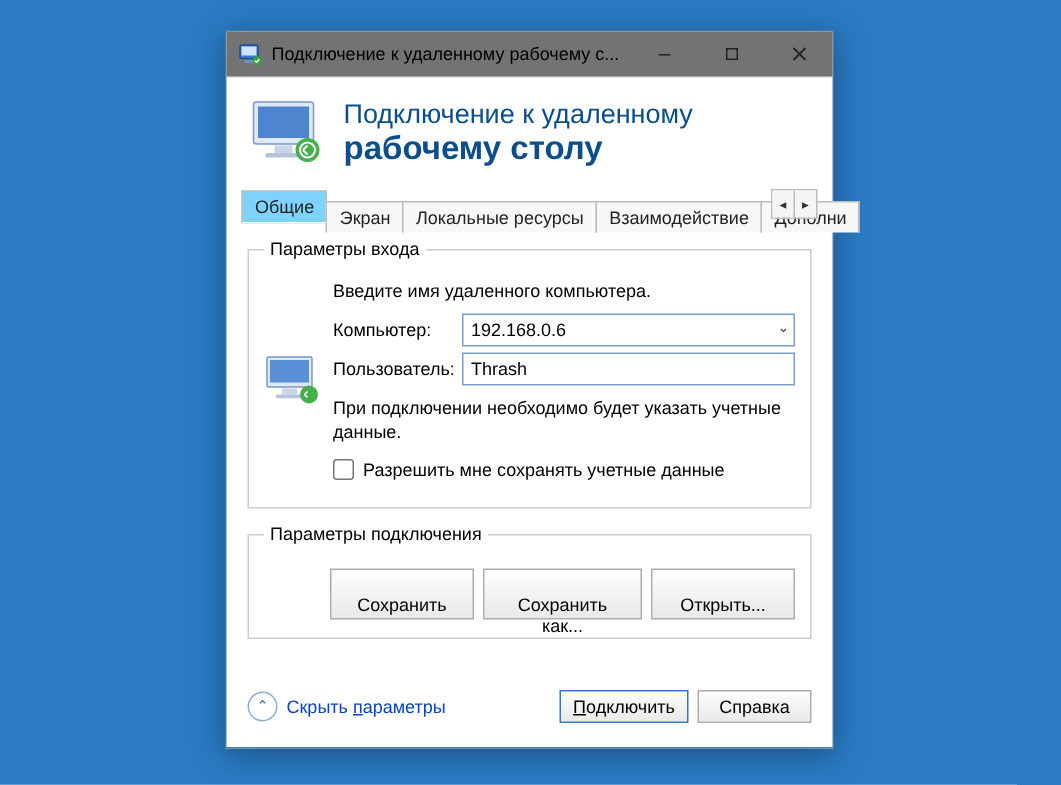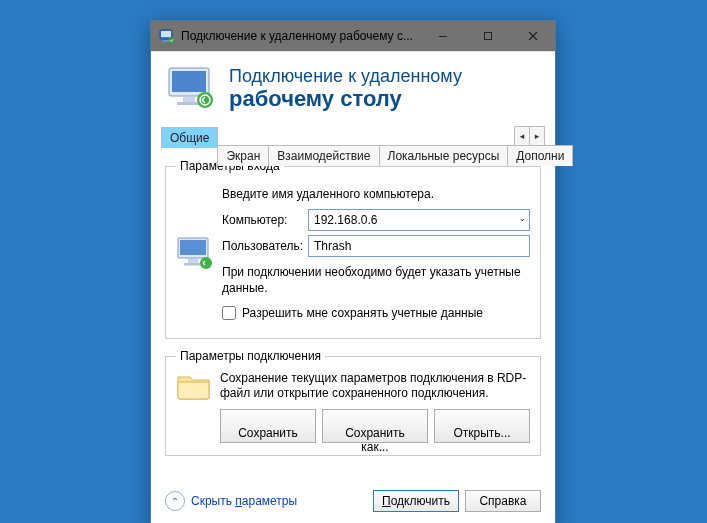--- a/index.html
+++ b/index.html
@@ -74,21 +74,21 @@
     position: relative;
   }
   .tab {
     border: 1px solid #bbb;
     border-bottom: none;
     background: #f7f7f7;
     font-size: 12px;
     padding: 3px 8px 3px 8px;
     margin-right: -1px;
     position: relative;
-    top: 18px;
+    top: 7px;
     color: #222;
     white-space: nowrap;
   }
   .tab.sel {
     background: #7dd3fc;
     top: 1px;
     border-bottom: 1px solid #fff;
   }
   .tabnav {
     position: absolute;
@@ -294,22 +294,22 @@
     <div class="banner-text">
       <div class="l1">Подключение к удаленному</div>
       <div class="l2">рабочему столу</div>
     </div>
   </div>
 
   <div class="tabs-wrap">
     <div class="tabstrip">
       <div class="tab sel">Общие</div>
       <div class="tab">Экран</div>
+      <div class="tab">Локальные ресурсы</div>
       <div class="tab">Взаимодействие</div>
-      <div class="tab">Локальные ресурсы</div>
       <div class="tab">Дополни</div>
     </div>
     <div class="tabnav">
       <div>
           <span>◂</span>
         </div>
       <div>
           <span>▸</span>
         </div>
     </div>
@@ -349,29 +349,20 @@
           <label class="cbrow">
             <input type="checkbox" style="">
             <span>Разрешить мне сохранять учетные данные</span>
           </label>
         </div>
       </div>
     </fieldset>
 
     <fieldset class="group">
       <legend>Параметры подключения</legend>
-      <div class="file-row">
-        <span class="folder-svg">
-          <svg viewBox="0 0 36 30">
-              <path d="M2 6 h12 l3 3 h16 v17 a2 2 0 0 1 -2 2 h-27 a2 2 0 0 1 -2 -2 z" fill="#ffe39a" stroke="#d5b755"></path>
-              <path d="M2 11 h31 v15 a2 2 0 0 1 -2 2 h-27 a2 2 0 0 1 -2 -2 z" fill="#ffeeb8" stroke="#d5b755"></path>
-            </svg>
-        </span>
-        <div class="file-text">Сохранение текущих параметров подключения в RDP-файл или открытие сохраненного подключения.</div>
-      </div>
       <div class="btnrow">
         <button class="std">Сохранить</button>
         <button class="std">Сохранить как...</button>
         <button class="std">Открыть...</button>
       </div>
     </fieldset>
 
   </div>
 
   <div class="footer">

